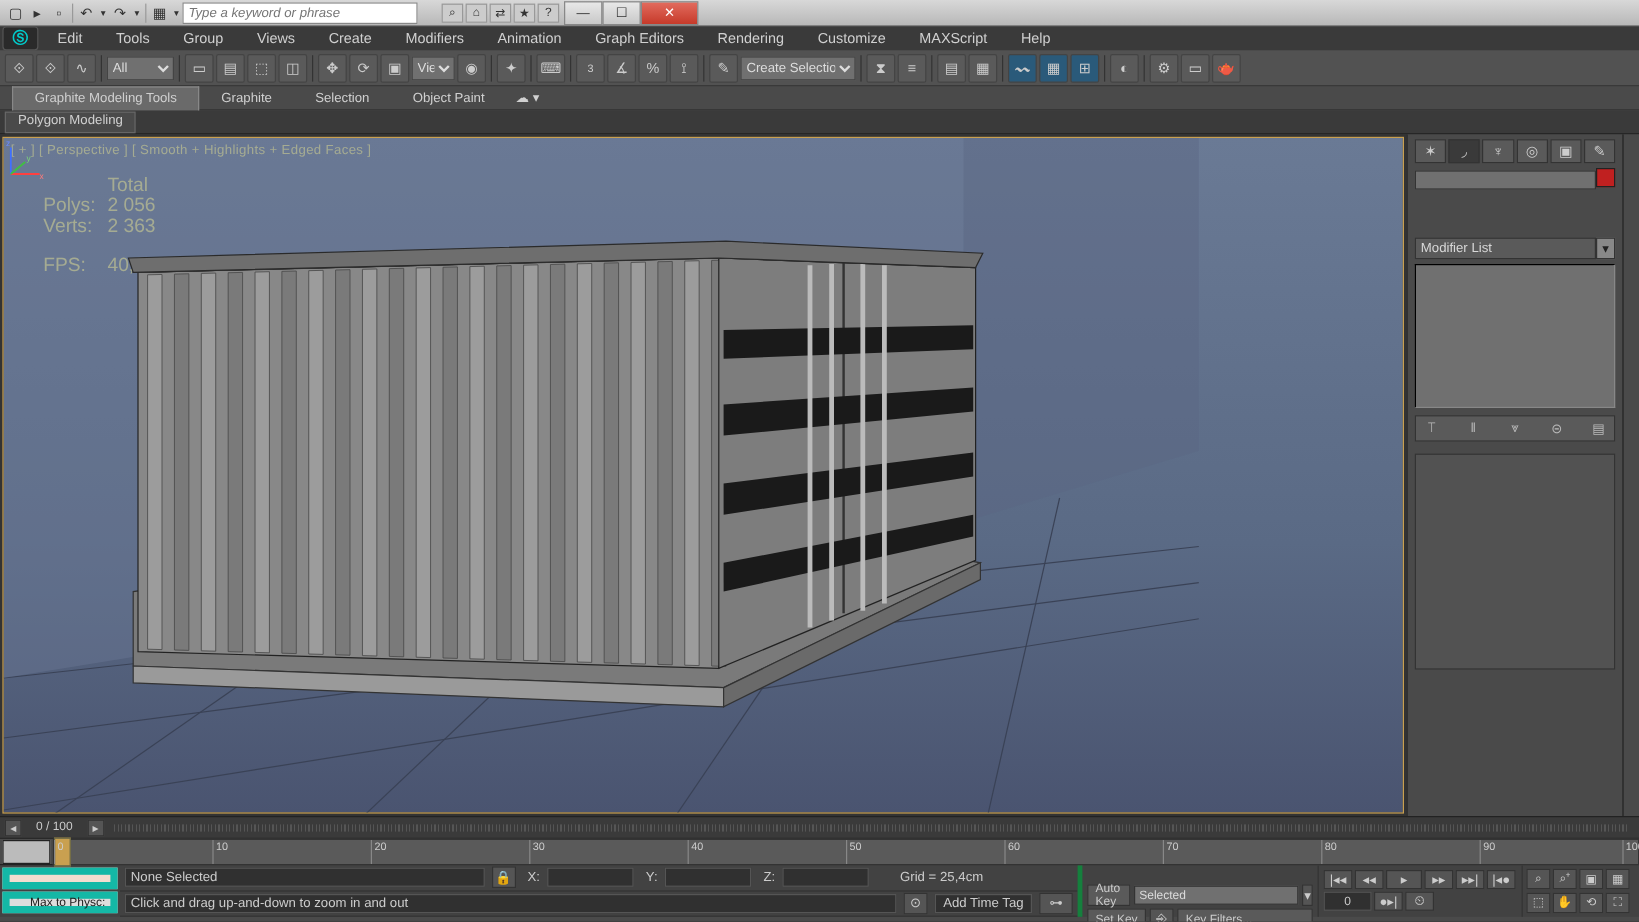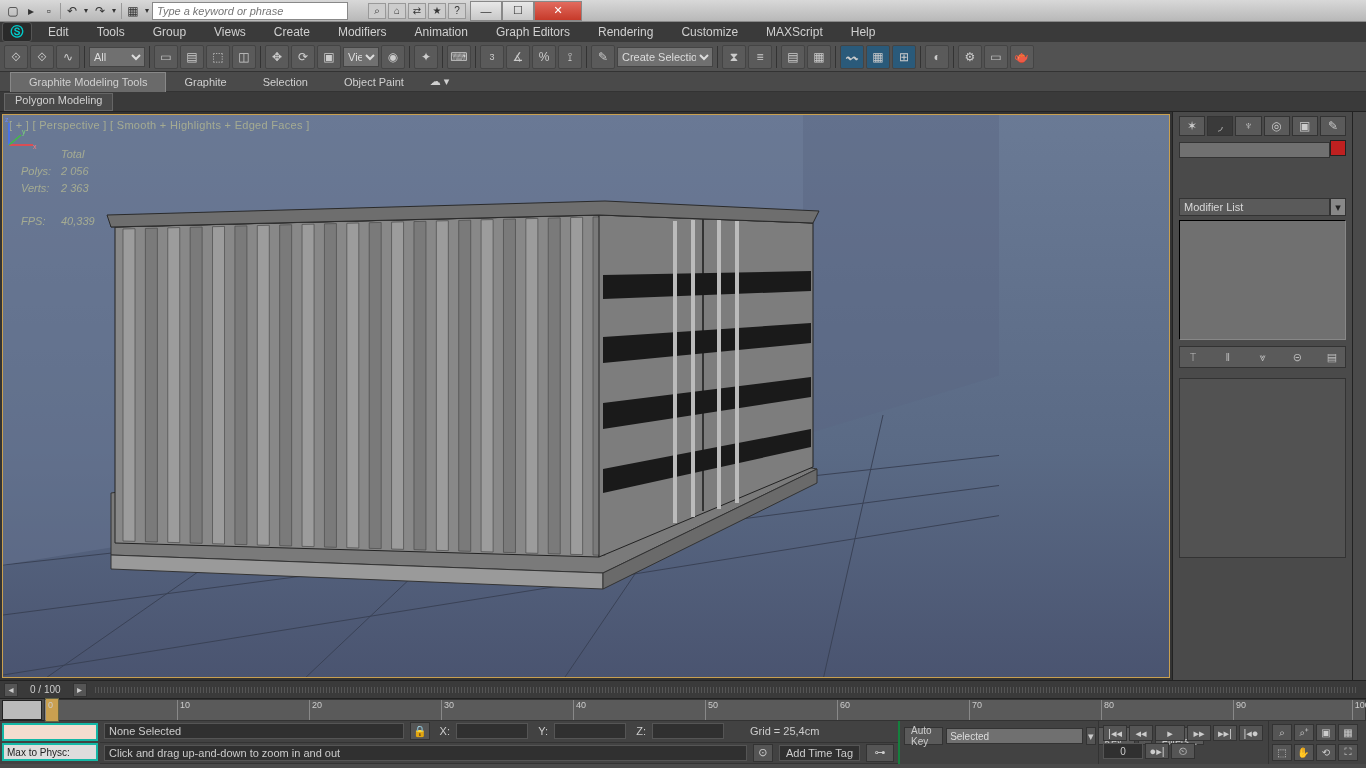--- a/index.html
+++ b/index.html
@@ -39,21 +39,21 @@
 .rtab { padding:0 18px; height:20px; display:flex; align-items:center; color:#d0d0d0; font-size:11px; cursor:pointer;}
 .rtab.active { background:#6a6a6a; border:1px solid #888; border-bottom:none;}
 .graphite-row { height:20px; background:#3a3a3a; display:flex; align-items:center; border-bottom:1px solid #222;}
 .graphite-btn { padding:0 10px; height:18px; background:#4a4a4a; border:1px solid #666; color:#d0d0d0; font-size:11px; margin-left:4px; cursor:pointer;}
 
 
 .main { display:flex; height: 568px; }
 .viewport-wrap { flex:1; background:#333; position:relative; padding:2px;}
 .viewport { width:100%; height:100%; background:linear-gradient(#6a7a95 0%, #5a6a85 60%, #4a5470 100%); border:1px solid #c9a050; position:relative; overflow:hidden;}
 .vp-label { position:absolute; top:4px; left:6px; color:#d5d590; font-size:11px; letter-spacing:0.3px;}
-.vp-stats { position:absolute; top:30px; left:16px; color:#d5d590; font-size:11px; line-height:15px;font-style:italic;}
+.vp-stats { position:absolute; top:30px; left:31px; color:#d5d590; font-size:16px; line-height:15px;}
 .vp-stats td { padding-right:8px;}
 .axis-gizmo { position:absolute; bottom:30px; left:18px; width:36px; height:36px;}
 .viewport svg { position:absolute; top:0; left:0;}
 
 
 .cmdpanel { width:180px; background:#4a4a4a; border-left:1px solid #222; padding:4px 6px;}
 .cp-tabs { display:flex; gap:2px; margin-bottom:6px;}
 .cp-tab { flex:1; height:20px; background:#5a5a5a; border:1px solid #333; display:flex; align-items:center; justify-content:center; font-size:12px; cursor:pointer;}
 .cp-tab.active { background:#3a3a3a;}
 .color-swatch { width:16px; height:16px; background:#c02020; border:1px solid #222; float:right; margin-top:-2px;}
@@ -76,29 +76,29 @@
 
 .timetrack { height:22px; background:#4a4a4a; display:flex; align-items:center; border-top:1px solid #222;}
 .slider-box { width:40px; height:20px; background:#bbb; border:1px solid #222; margin:0 2px;}
 .ruler { flex:1; height:22px; position:relative; background:#5a5a5a; border:1px solid #333;}
 .ruler .tick { position:absolute; top:0; height:100%; border-left:1px solid #888; font-size:9px; color:#ccc; padding-left:2px;}
 .time-knob { position:absolute; left:0; top:-2px; width:14px; height:24px; background:#c9a050; border:1px solid #664;}
 
 
 .status { height:44px; background:#424242; display:flex; border-top:1px solid #222;}
 .status-left { width:100px; padding:2px; display:flex; flex-direction:column; gap:2px;}
-.status-left .sl-btn { height:18px; background:#ddd; border:2px solid #14b8a6; color:#222; font-size:10px; display:flex; align-items:center; padding-left:3px;}
+.status-left .sl-btn { height:18px; background:#ddd; border:6px solid #14b8a6; color:#222; font-size:10px; display:flex; align-items:center; padding-left:17px;}
 .status-mid { flex:1; display:flex; flex-direction:column;}
 .status-row { height:22px; display:flex; align-items:center; gap:6px; padding:0 4px; border-bottom:1px solid #333;}
 .status-row input { background:#303030; border:1px solid #555; color:#ccc; height:16px; width:72px; font-size:10px; padding-left:3px;}
 .status-row .lbl { color:#ccc; font-size:11px;}
 .status-prompt { flex:1; background:#303030; color:#ccc; height:16px; padding:1px 4px; font-size:11px; border:1px solid #555;}
 .coord-lbl { color:#ccc; font-size:11px; width:14px; text-align:right;}
 .sicon { width:20px; height:18px; background:#555; border:1px solid #333; display:flex; align-items:center; justify-content:center; font-size:11px; color:#ccc; cursor:pointer;}
-.key-sect { width:200px; padding:6px 4px; display:flex; flex-direction:row; gap:2px; border-left:2px solid #15803d;}
+.key-sect { width:200px; padding:16px 4px; display:flex; flex-direction:column; gap:2px; border-left:4px solid #15803d;}
 .key-row { display:flex; gap:3px; align-items:center; height:18px;}
 .key-btn { height:18px; padding:0 6px; background:#5a5a5a; border:1px solid #333; color:#ccc; font-size:10px; display:flex; align-items:center; cursor:pointer;}
 .key-sel { flex:1; background:#707070; border:1px solid #333; height:16px; color:#ddd; font-size:10px; padding-left:3px;}
 .play-sect { width:170px; display:flex; gap:2px; padding:4px; flex-wrap:wrap; align-content:flex-start; border-left:1px solid #333;}
 .pbtn { width:24px; height:16px; background:#555; border:1px solid #333; display:flex; align-items:center; justify-content:center; color:#ccc; font-size:11px; cursor:pointer;}
 .pbtn.big { width:30px;}
 .nav-sect { width:98px; display:flex; flex-wrap:wrap; gap:2px; padding:3px; border-left:1px solid #333;}
 .nbtn { width:20px; height:17px; background:#555; border:1px solid #333; display:flex; align-items:center; justify-content:center; font-size:10px; color:#ccc; cursor:pointer;}
 </style>
 </head>

